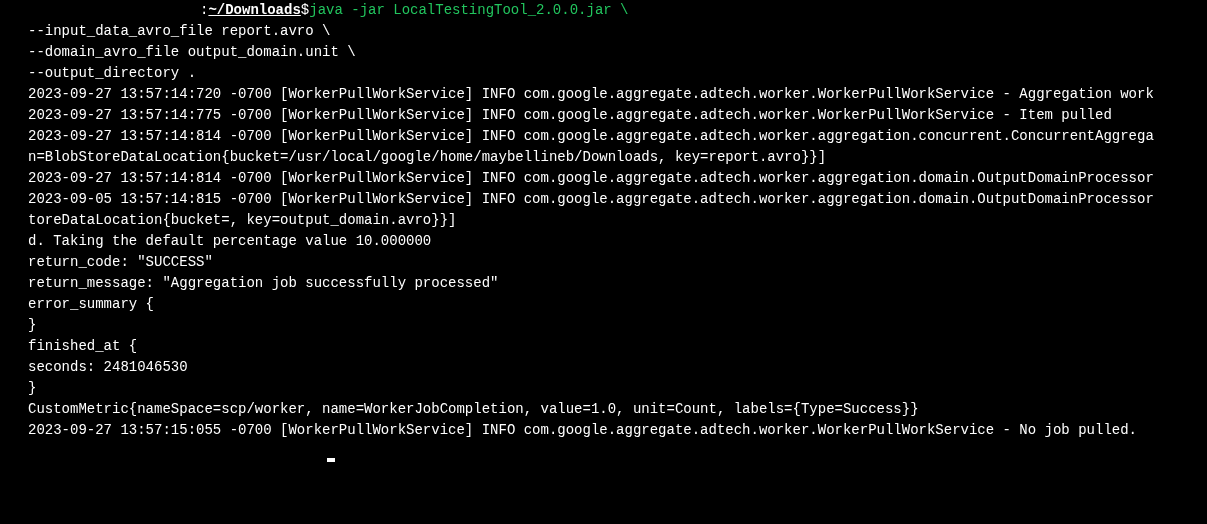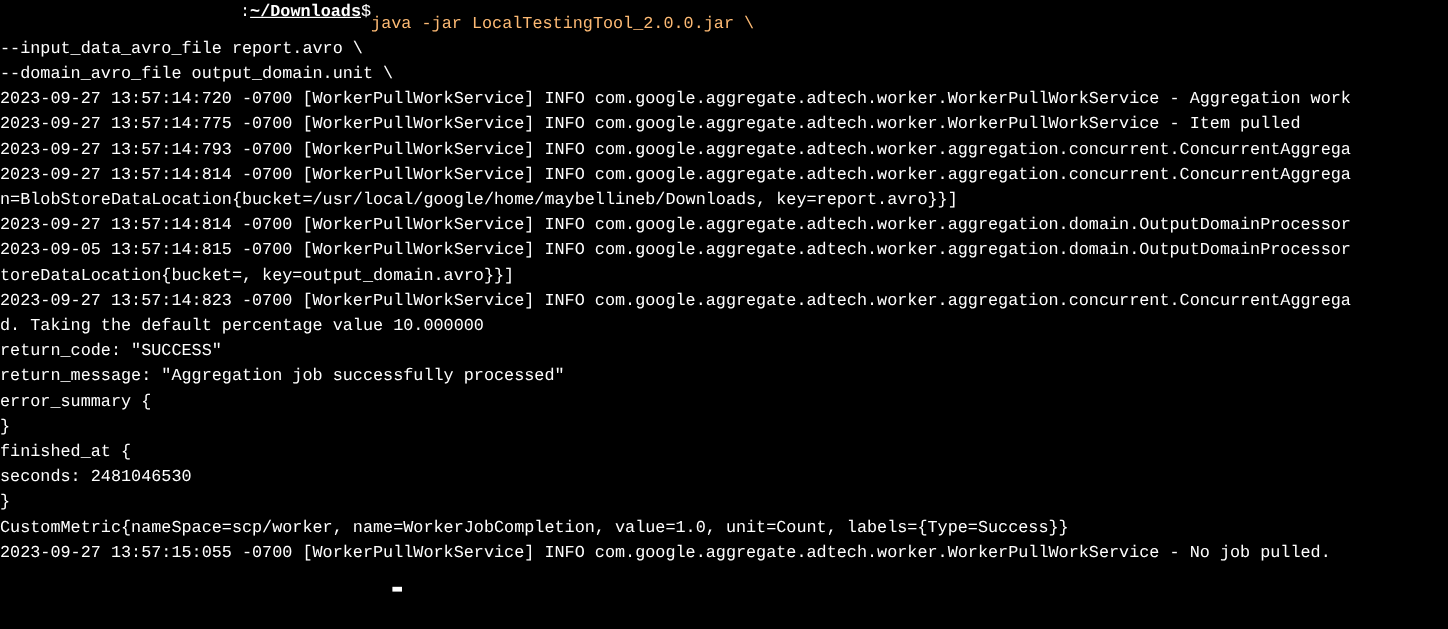--- a/index.html
+++ b/index.html
@@ -36,25 +36,25 @@
     }
     .path {
       color: #ffffff;
       font-weight: bold;
       text-decoration: underline;
     }
     .dollar {
       color: #ffffff;
     }
     .command {
-      color: #fdba74;
-      margin-top: 10px;
+      color: #22c55e;
     }
     .log-line {
       color: #ffffff;
+      margin-left: 28px;
     }
     .cursor {
       display: inline-block;
       width: 8px;
       height: 4px;
       background-color: #ffffff;
       vertical-align: bottom;
       margin-left: 327px;
     }
   </style>
@@ -64,29 +64,28 @@
 <div class="terminal">
   <div class="prompt-line">
     <span class="redacted">&nbsp;</span>
       <span class="colon">:</span>
       <span class="path">~/Downloads</span>
       <span class="dollar">$</span>
       <span class="command"> java -jar LocalTestingTool_2.0.0.jar \</span>
   </div>
   <div class="log-line">--input_data_avro_file report.avro \</div>
   <div class="log-line">--domain_avro_file output_domain.unit \</div>
+  <div class="log-line">--output_directory .</div>
   <div class="log-line">2023-09-27 13:57:14:720 -0700 [WorkerPullWorkService] INFO com.google.aggregate.adtech.worker.WorkerPullWorkService - Aggregation work</div>
   <div class="log-line">2023-09-27 13:57:14:775 -0700 [WorkerPullWorkService] INFO com.google.aggregate.adtech.worker.WorkerPullWorkService - Item pulled</div>
-  <div class="log-line">2023-09-27 13:57:14:793 -0700 [WorkerPullWorkService] INFO com.google.aggregate.adtech.worker.aggregation.concurrent.ConcurrentAggrega</div>
   <div class="log-line">2023-09-27 13:57:14:814 -0700 [WorkerPullWorkService] INFO com.google.aggregate.adtech.worker.aggregation.concurrent.ConcurrentAggrega</div>
   <div class="log-line">n=BlobStoreDataLocation{bucket=/usr/local/google/home/maybellineb/Downloads, key=report.avro}}]</div>
   <div class="log-line">2023-09-27 13:57:14:814 -0700 [WorkerPullWorkService] INFO com.google.aggregate.adtech.worker.aggregation.domain.OutputDomainProcessor</div>
   <div class="log-line">2023-09-05 13:57:14:815 -0700 [WorkerPullWorkService] INFO com.google.aggregate.adtech.worker.aggregation.domain.OutputDomainProcessor</div>
   <div class="log-line">toreDataLocation{bucket=, key=output_domain.avro}}]</div>
-  <div class="log-line">2023-09-27 13:57:14:823 -0700 [WorkerPullWorkService] INFO com.google.aggregate.adtech.worker.aggregation.concurrent.ConcurrentAggrega</div>
   <div class="log-line">d. Taking the default percentage value 10.000000</div>
   <div class="log-line">return_code: "SUCCESS"</div>
   <div class="log-line">return_message: "Aggregation job successfully processed"</div>
   <div class="log-line">error_summary {</div>
   <div class="log-line">}</div>
   <div class="log-line">finished_at {</div>
   <div class="log-line">  seconds: 2481046530</div>
   <div class="log-line">}</div>
   <div class="log-line"></div>
   <div class="log-line">CustomMetric{nameSpace=scp/worker, name=WorkerJobCompletion, value=1.0, unit=Count, labels={Type=Success}}</div>

